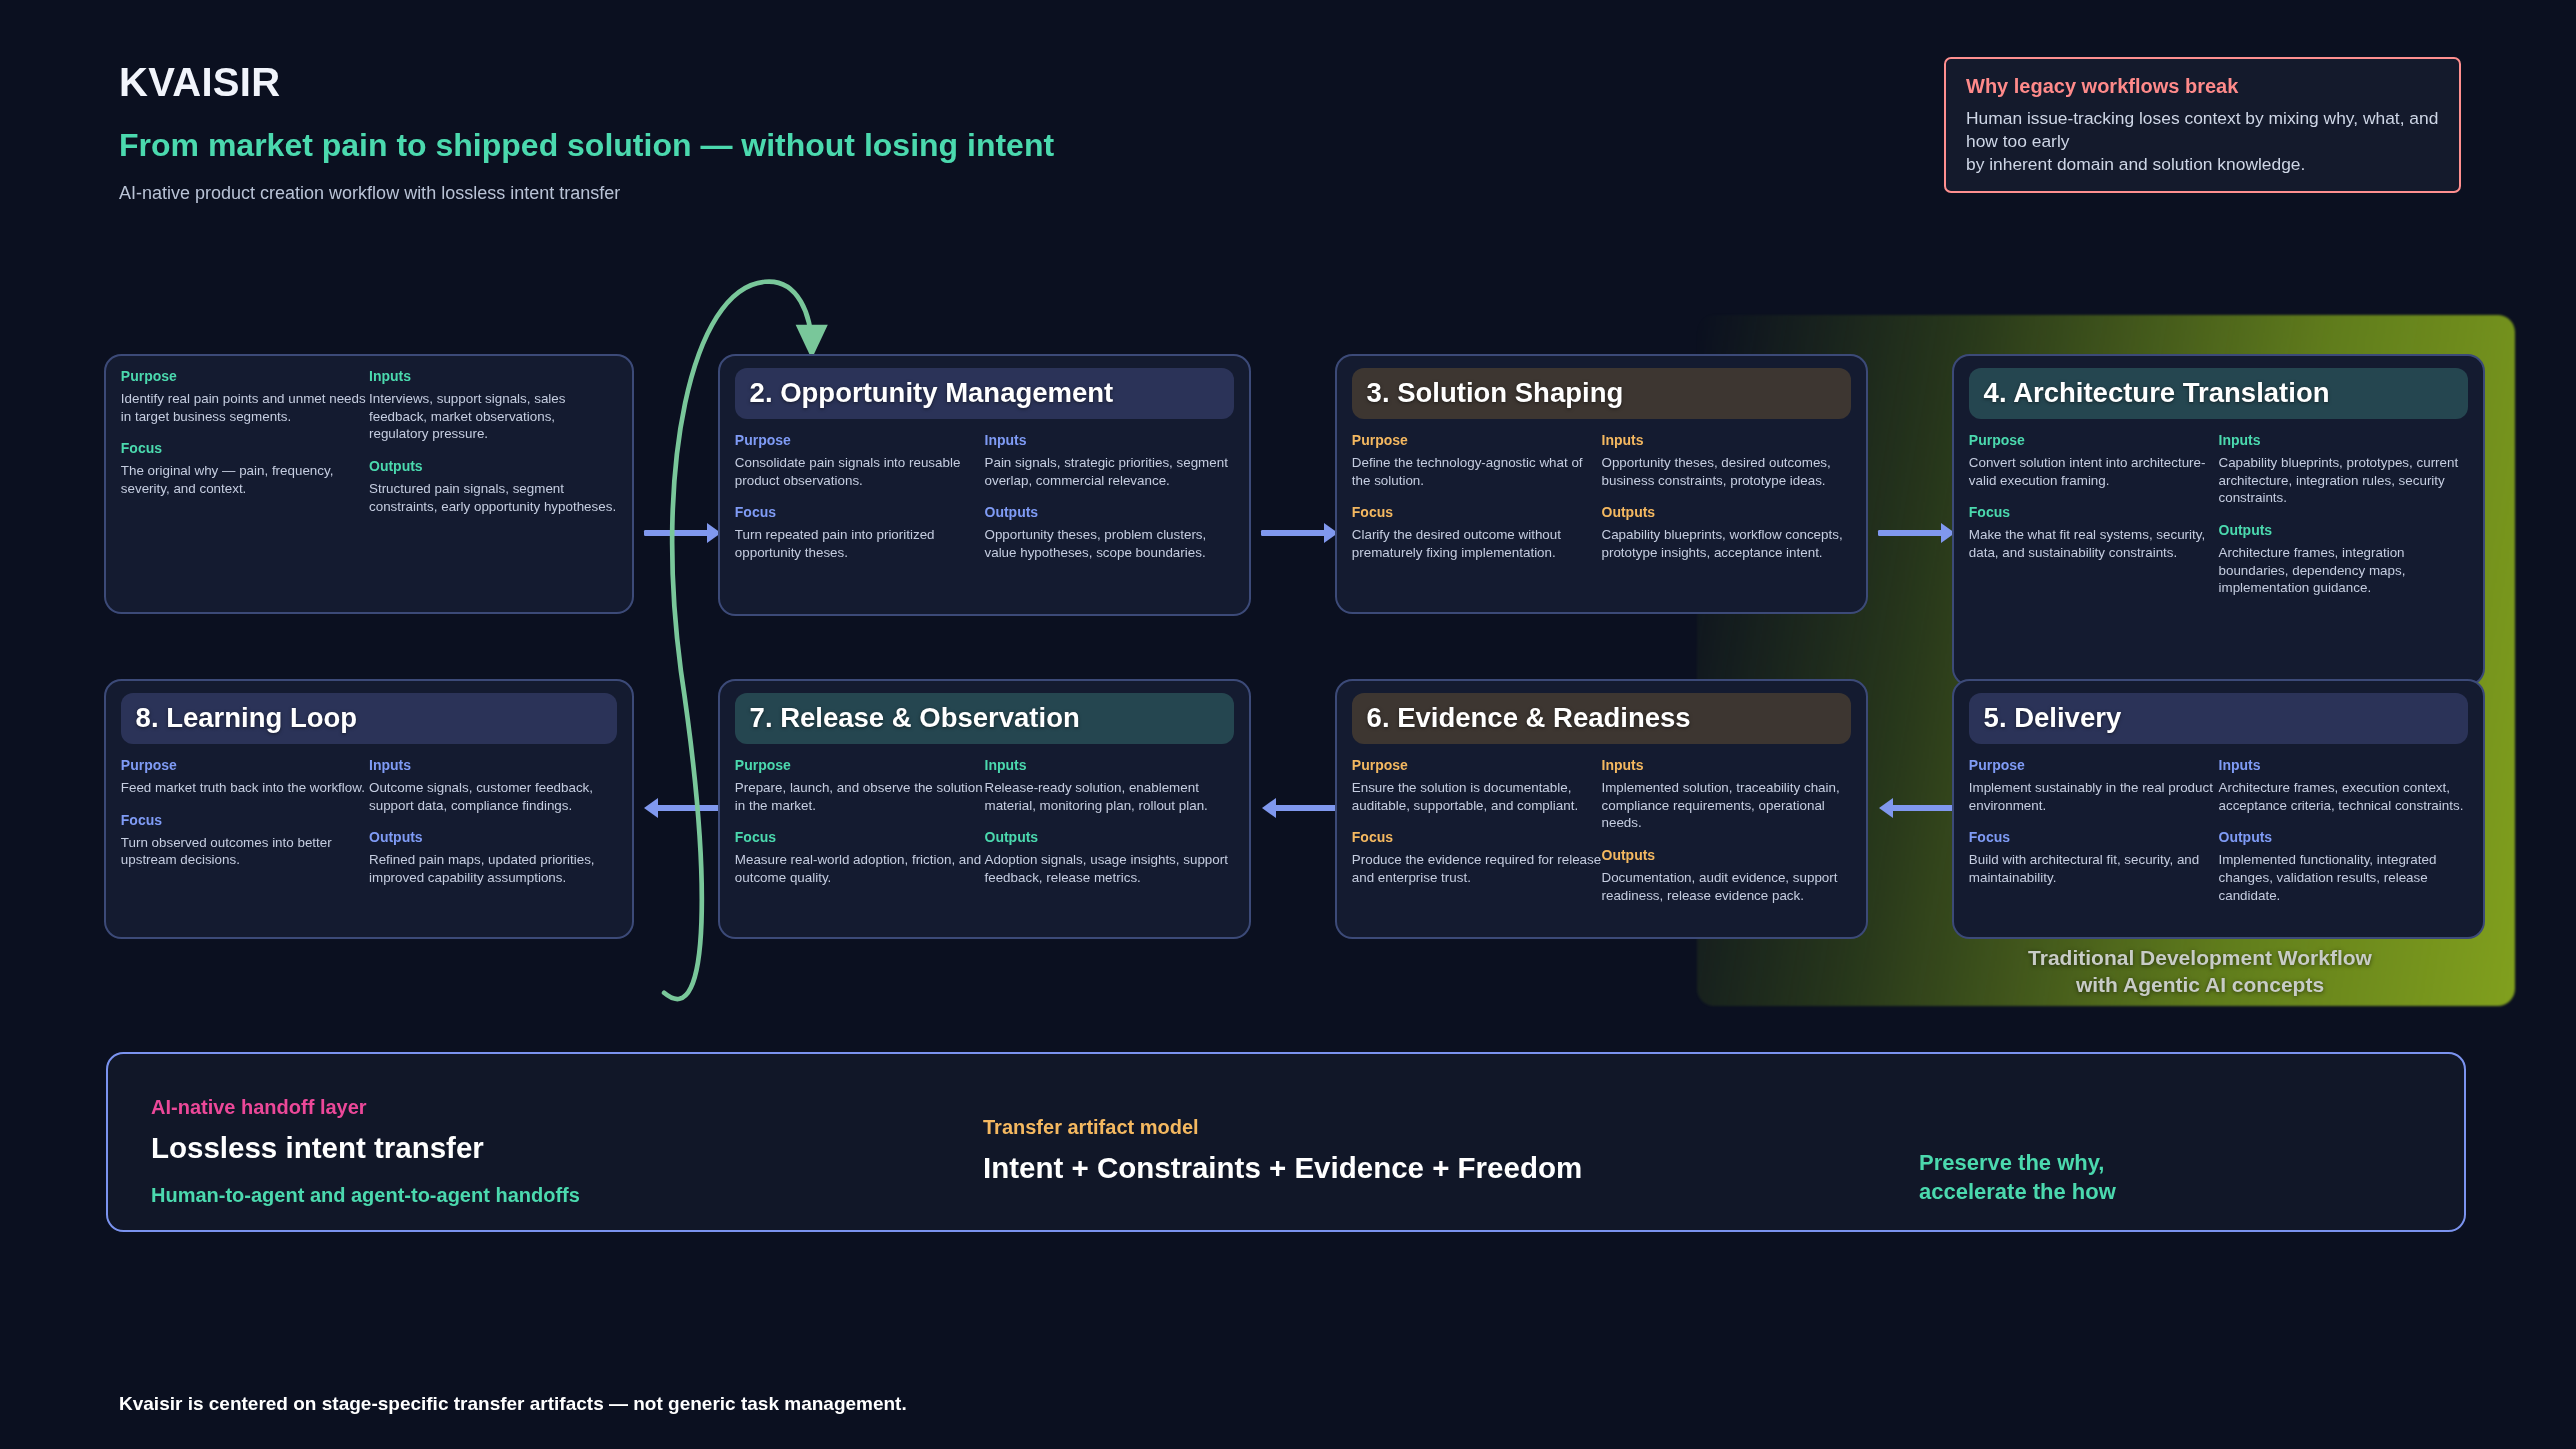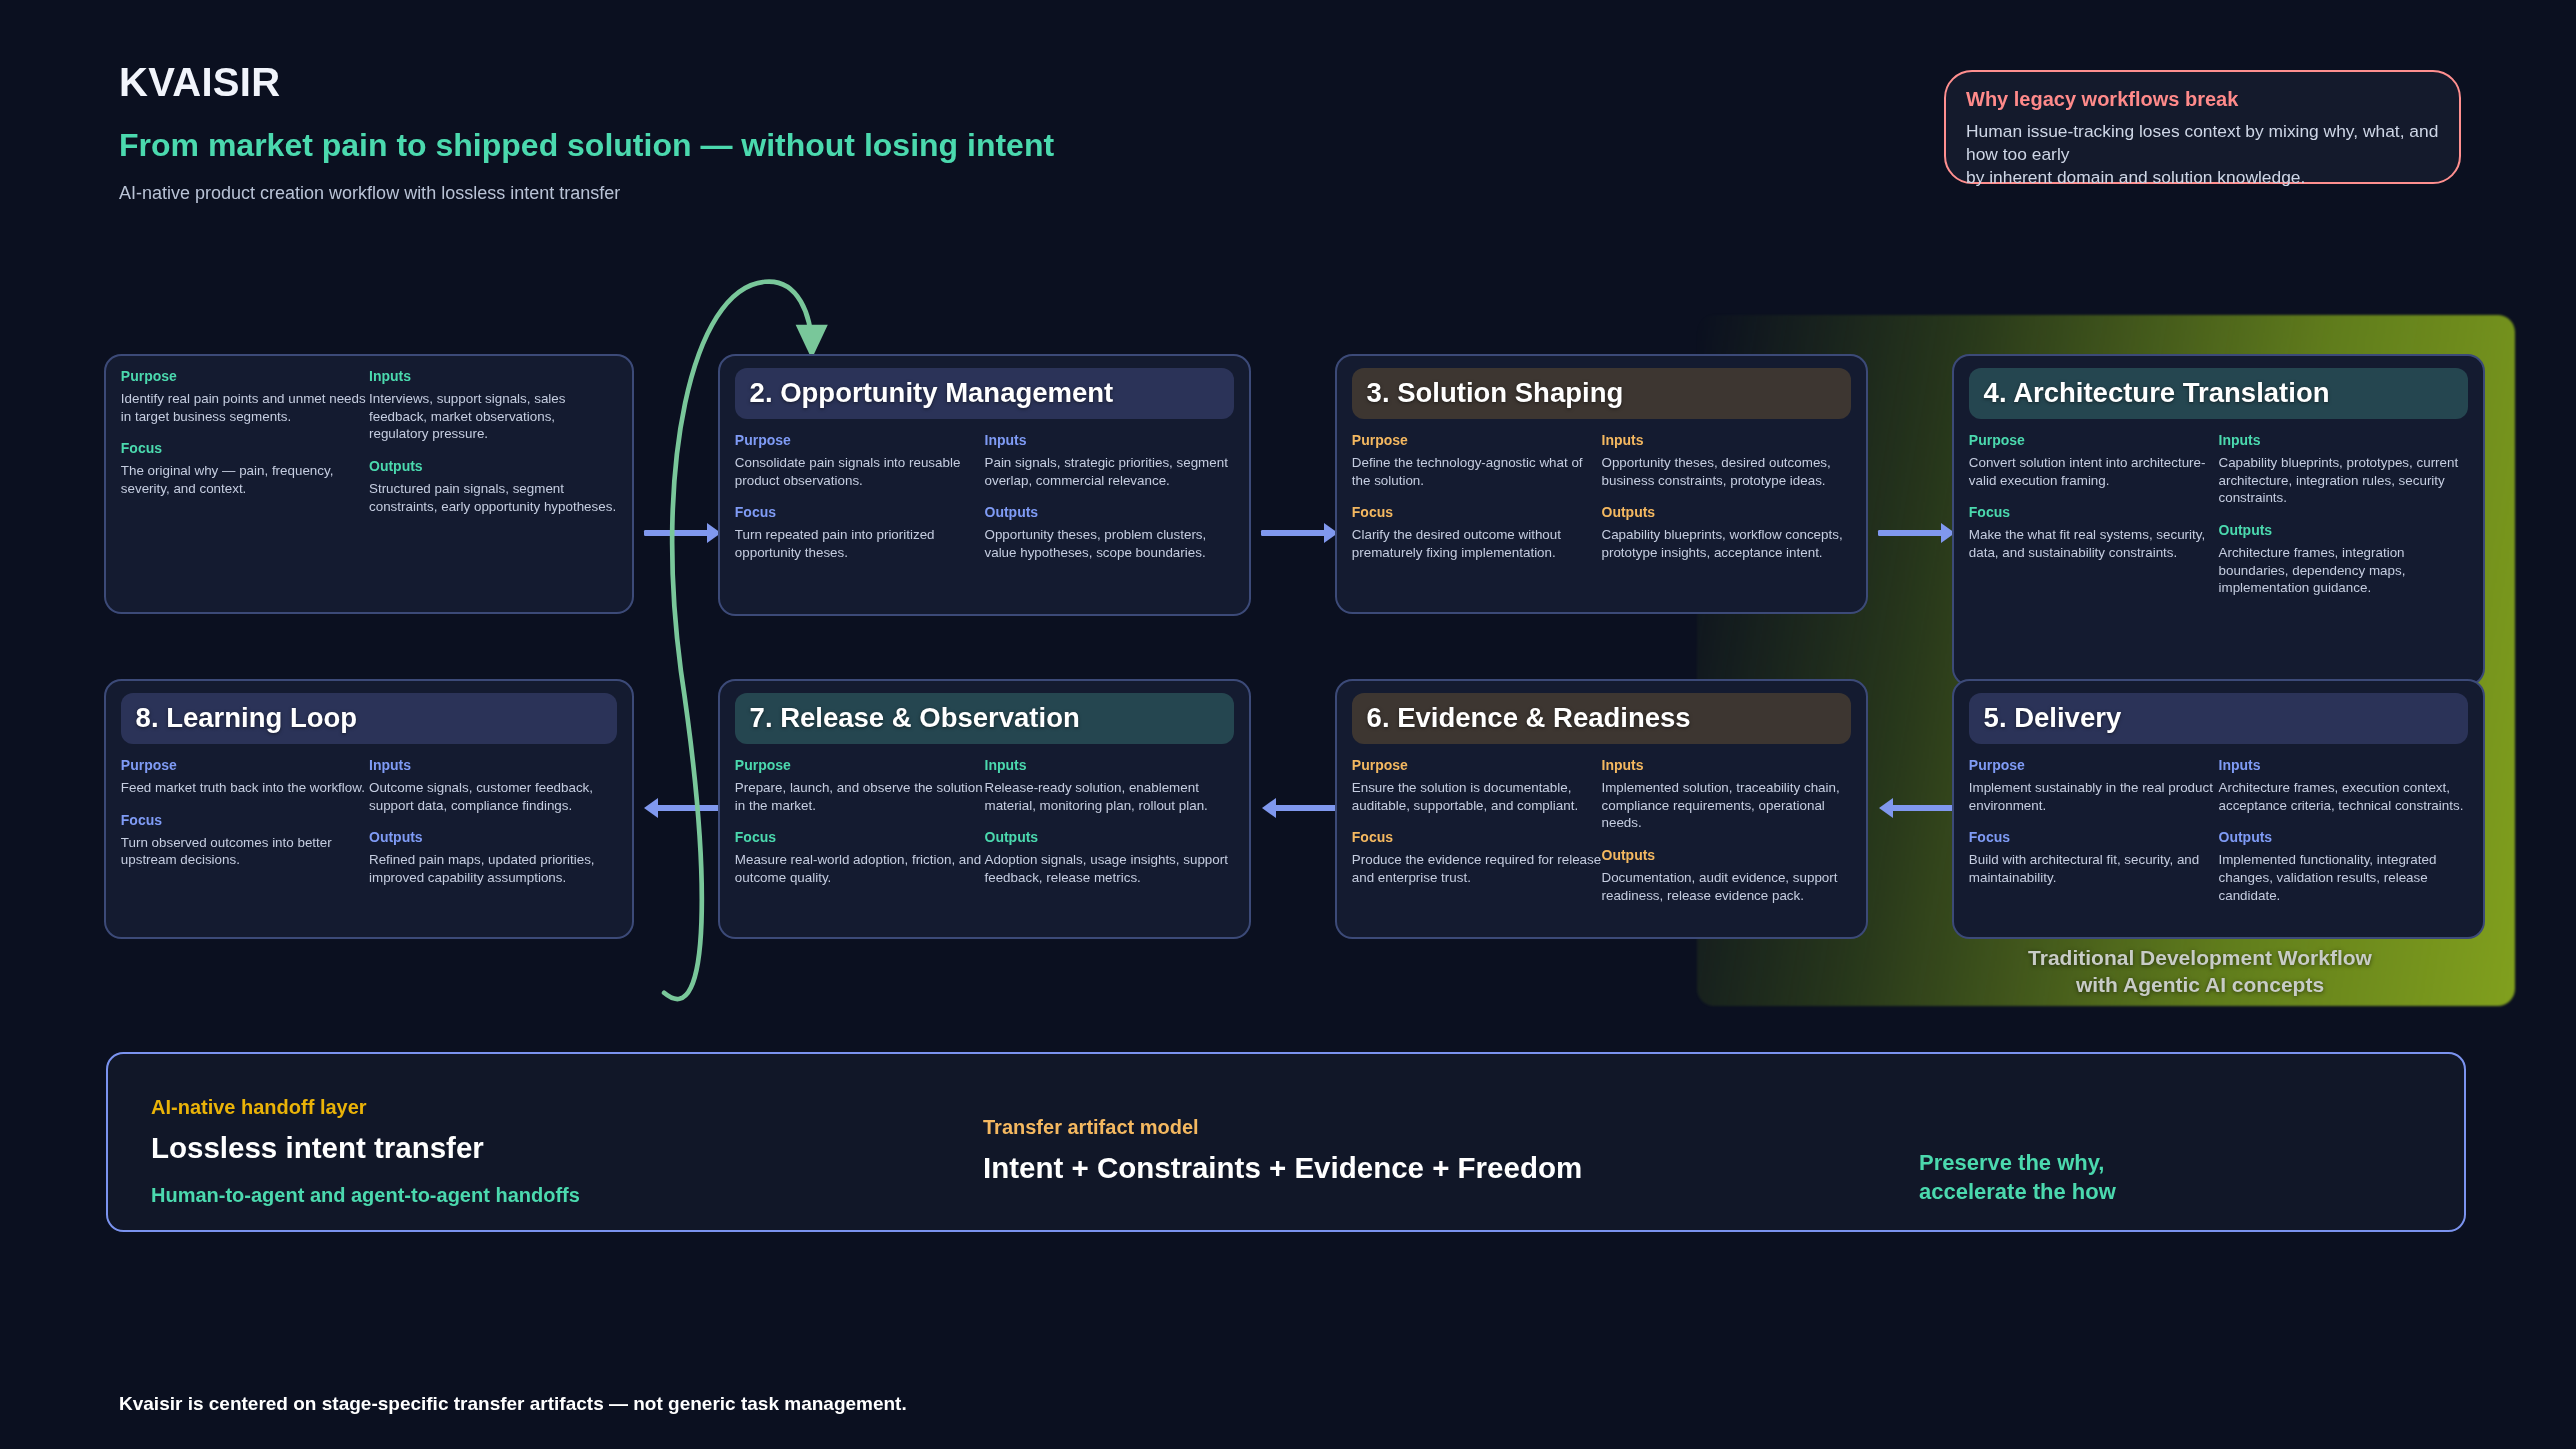--- a/index.html
+++ b/index.html
@@ -26,22 +26,22 @@
   }
 
   
   .brand{position:absolute;left:119px;top:60px;font-size:40px;font-weight:bold;
          letter-spacing:0.3px;color:#f1f4fb;}
   .tagline{position:absolute;left:119px;top:127px;font-size:32px;font-weight:bold;
            color:#4bd9ae;white-space:nowrap;}
   .subtitle{position:absolute;left:119px;top:183px;font-size:18px;color:#b9c3d6;}
 
   
-  .callout{position:absolute;left:1944px;top:70px;width:517px;height:114px;
-           border:2px solid #ff8f8f;border-radius:28px;background:#141a2c;
+  .callout{position:absolute;left:1944px;top:57px;width:517px;height:136px;
+           border:2px solid #ff8f8f;border-radius:7px;background:#141a2c;
            box-sizing:border-box;padding:16px 20px;}
   .callout-title{font-size:20px;font-weight:bold;color:#ff8a8a;margin-bottom:9.4px;}
   .callout-body{font-size:17.4px;line-height:1.3;color:#ced6e6;}
 
   
   .card{position:absolute;box-sizing:border-box;
         background:#141b30;border:2px solid #3c4a78;border-radius:17.4px;
         padding:12px 14.8px 13.4px 14.8px;}
   .card-head{border-radius:12px;padding:8.7px 14.8px 10px 14.8px;margin-bottom:13.4px;}
   .card-head span{font-size:27.5px;font-weight:bold;color:#ffffff;
@@ -60,21 +60,21 @@
   .arrow.left::after{left:-13.4px;top:-7.4px;border-top:10.7px solid transparent;
         border-bottom:10.7px solid transparent;border-right:14.8px solid #8098ee;}
   .arrow.vert{width:6px;height:auto;}
   .arrow.down::after{bottom:-13.4px;left:-7.4px;border-left:10.7px solid transparent;
         border-right:10.7px solid transparent;border-top:14.8px solid #8098ee;}
 
   
   .handoff{position:absolute;left:106px;top:1052px;width:2360px;height:180px;
            border:2px solid #7b93ef;border-radius:17.4px;background:#111728;
            box-sizing:border-box;}
-  .hf-kicker{font-size:20px;font-weight:bold;color:#eab308;}
+  .hf-kicker{font-size:20px;font-weight:bold;color:#ec4899;}
   .hf-big{font-size:29.5px;font-weight:bold;color:#ffffff;margin-top:12px;}
   .hf-sub{font-size:20px;font-weight:bold;color:#4bd9ae;margin-top:19px;}
   .hf-b1{position:absolute;left:151px;top:1096px;}
   .hf-b2{position:absolute;left:983px;top:1116px;}
   .hf-b2 .hf-kicker{color:#f4b860;}
   .hf-b3{position:absolute;left:1919px;top:1148px;font-size:22px;font-weight:bold;
          color:#4bd9ae;line-height:1.32;}
 
   .footnote{position:absolute;left:119px;top:1393px;font-size:19px;font-weight:bold;
             color:#ffffff;}

